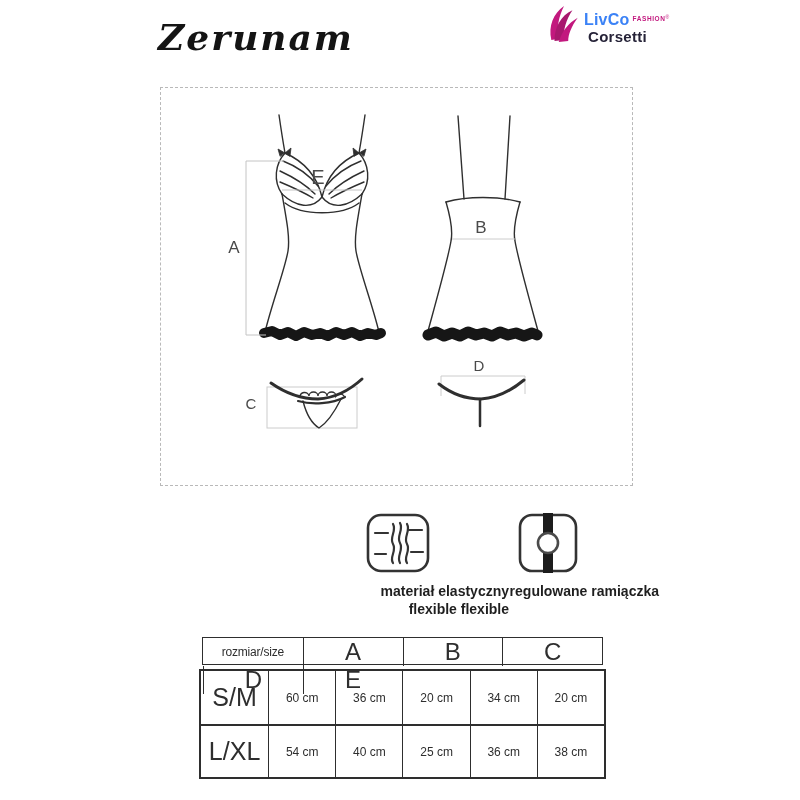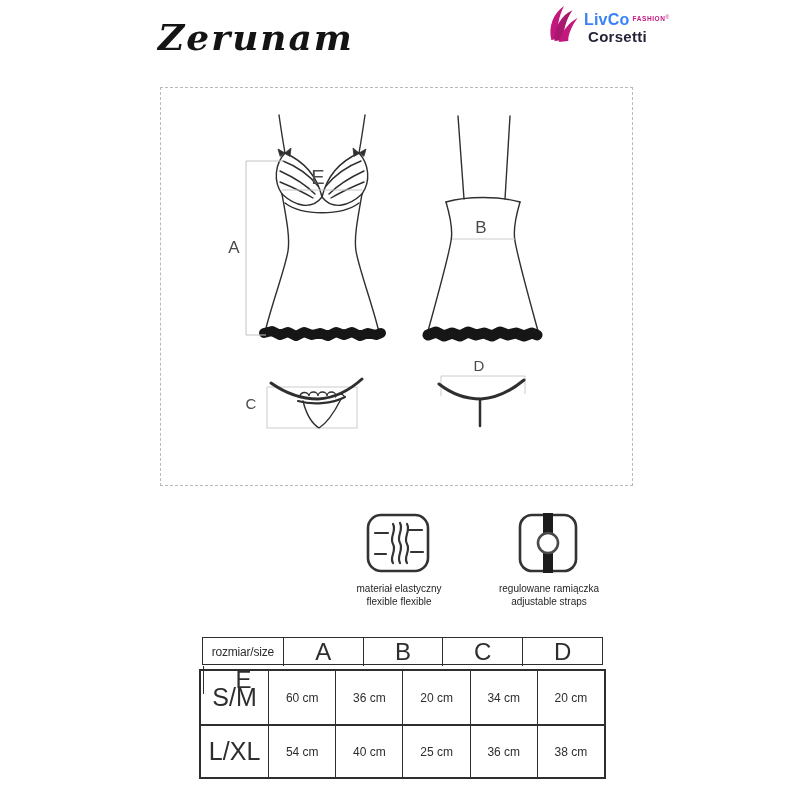--- a/index.html
+++ b/index.html
@@ -26,28 +26,28 @@
            border:1px dashed #b9b9b9; }
   .panel svg { position:absolute; left:-1px; top:-1px; }
 
   svg text.measure-label { font-family:"Liberation Sans", sans-serif; fill:#4a4a4a; }
 
   
   .feature-icon { position:absolute; width:64px; height:60px; }
   .icon-flex { left:366px; top:513px; }
   .icon-straps { left:516px; top:513px; }
 
-  .caption { position:absolute; top:583px; width:220px; text-align:center;
-             font-size:10px; font-weight:400; color:#1f1f1f; line-height:1.28; }
+  .caption { position:absolute; top:583px; width:220px; text-align:right;
+             font-size:14px; font-weight:700; color:#1f1f1f; line-height:1.28; }
   .caption-flex { left:289px; }
   .caption-straps { left:439px; }
 
   
   .size-header { position:absolute; left:202px; top:637px; width:401px; height:28px;
-                 border:1px solid #2e2e2e; display:grid; grid-template-columns:repeat(5,1fr); }
+                 border:1px solid #2e2e2e; display:grid; grid-template-columns:repeat(4,1fr); }
   .size-header .cell { display:flex; align-items:center; justify-content:center;
                        border-left:1px solid #2e2e2e; color:#2e2e2e; }
   .size-header .cell:first-child { border-left:none; font-size:12px; letter-spacing:-0.2px; }
   .size-header .cell { font-size:24px; font-weight:400; }
   .size-header .cell.label-cell { font-size:12px; }
 
   .size-body { position:absolute; left:199px; top:669px; width:407px; height:110px;
                border:2px solid #2e2e2e; display:grid;
                grid-template-columns:repeat(6,1fr); grid-template-rows:repeat(2,1fr); }
   .size-body .cell { display:flex; align-items:center; justify-content:center;
@@ -171,21 +171,20 @@
     <rect x="27" y="0" width="10" height="60" fill="#1c1c1c"></rect>
     <circle cx="32" cy="30" r="10" fill="#ffffff" stroke="#4a4a4a" stroke-width="2.6"></circle>
   </svg>
 
   <div class="caption caption-flex">
     <div>materiał elastyczny</div>
     <div>flexible flexible</div>
   </div>
   <div class="caption caption-straps">
     <div>regulowane ramiączka</div>
-    <div>adjustable straps</div>
   </div>
 
   <div class="size-header">
     <div class="cell label-cell">rozmiar/size</div>
     <div class="cell">A</div>
     <div class="cell">B</div>
     <div class="cell">C</div>
     <div class="cell">D</div>
     <div class="cell">E</div>
   </div>

